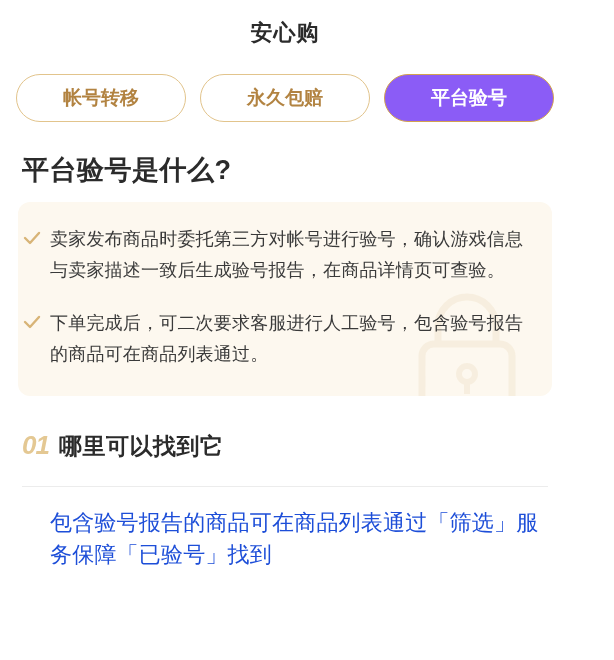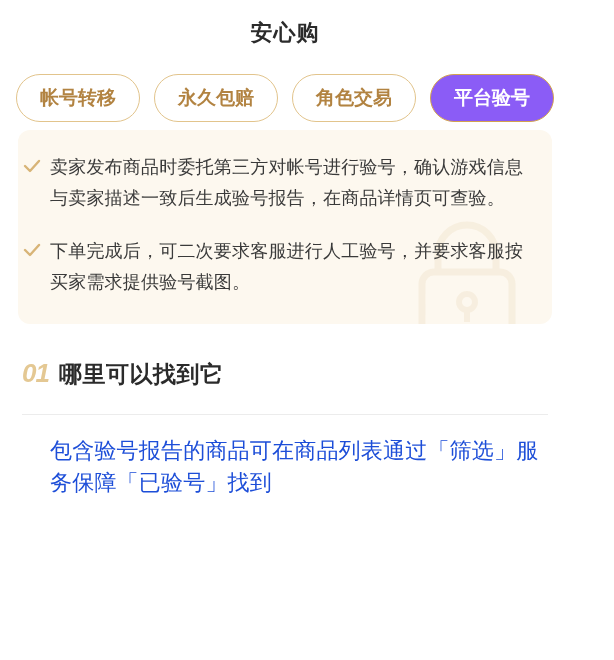--- a/index.html
+++ b/index.html
@@ -158,24 +158,24 @@
 
 <div class="page">
 
   <div class="header">
     <div class="header-title">安心购</div>
   </div>
 
   <div class="tabs">
     <div class="tab">帐号转移</div>
     <div class="tab">永久包赔</div>
-    <div class="tab">角色交易</div>
     <div class="tab active">平台验号</div>
   </div>
 
+  <div class="section-title">平台验号是什么?</div>
 
   <div class="card">
 
     <svg class="lock-watermark" viewBox="0 0 118 136" xmlns="http://www.w3.org/2000/svg">
       <path d="M30 58 V40 a29 29 0 0 1 58 0 V58" fill="none" stroke="#f2e6d0" stroke-width="7"></path>
       <rect x="14" y="58" width="90" height="70" rx="12" fill="none" stroke="#f2e6d0" stroke-width="7"></rect>
       <circle cx="59" cy="88" r="8" fill="none" stroke="#f2e6d0" stroke-width="6"></circle>
       <path d="M59 96 V108" fill="none" stroke="#f2e6d0" stroke-width="6"></path>
     </svg>
 
@@ -183,21 +183,21 @@
       <svg class="check-icon" viewBox="0 0 20 20" xmlns="http://www.w3.org/2000/svg">
         <path d="M3 9 L8 14 L17 4" fill="none" stroke="#d8b477" stroke-width="2.4" stroke-linecap="round" stroke-linejoin="round"></path>
       </svg>
       <div class="bullet-text">卖家发布商品时委托第三方对帐号进行验号，确认游戏信息与卖家描述一致后生成验号报告，在商品详情页可查验。</div>
     </div>
 
     <div class="bullet-row">
       <svg class="check-icon" viewBox="0 0 20 20" xmlns="http://www.w3.org/2000/svg">
         <path d="M3 9 L8 14 L17 4" fill="none" stroke="#d8b477" stroke-width="2.4" stroke-linecap="round" stroke-linejoin="round"></path>
       </svg>
-      <div class="bullet-text">下单完成后，可二次要求客服进行人工验号，并要求客服按买家需求提供验号截图。</div>
+      <div class="bullet-text">下单完成后，可二次要求客服进行人工验号，包含验号报告的商品可在商品列表通过。</div>
     </div>
 
   </div>
 
   <div class="numbered-heading">
     <div class="num">01</div>
     <div class="num-label">哪里可以找到它</div>
   </div>
 
   <div class="divider"></div>

